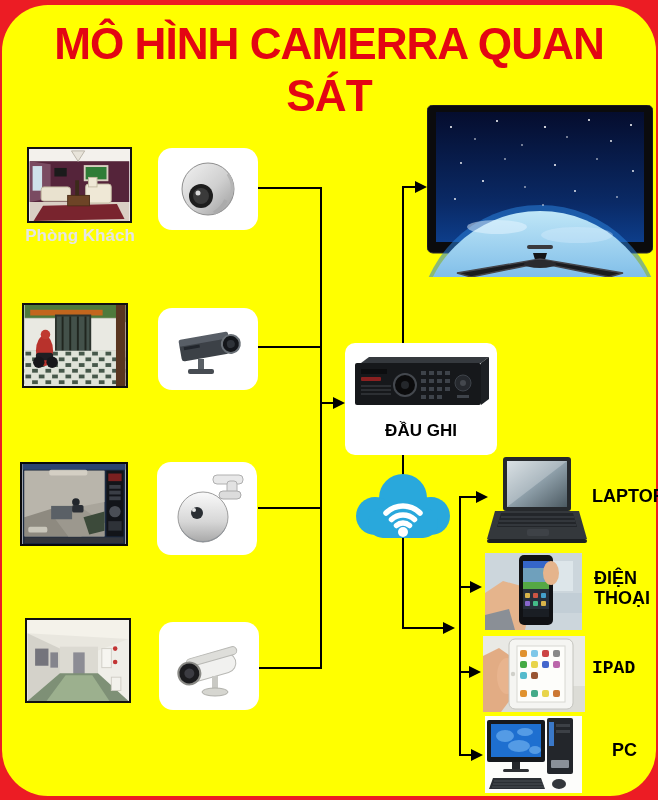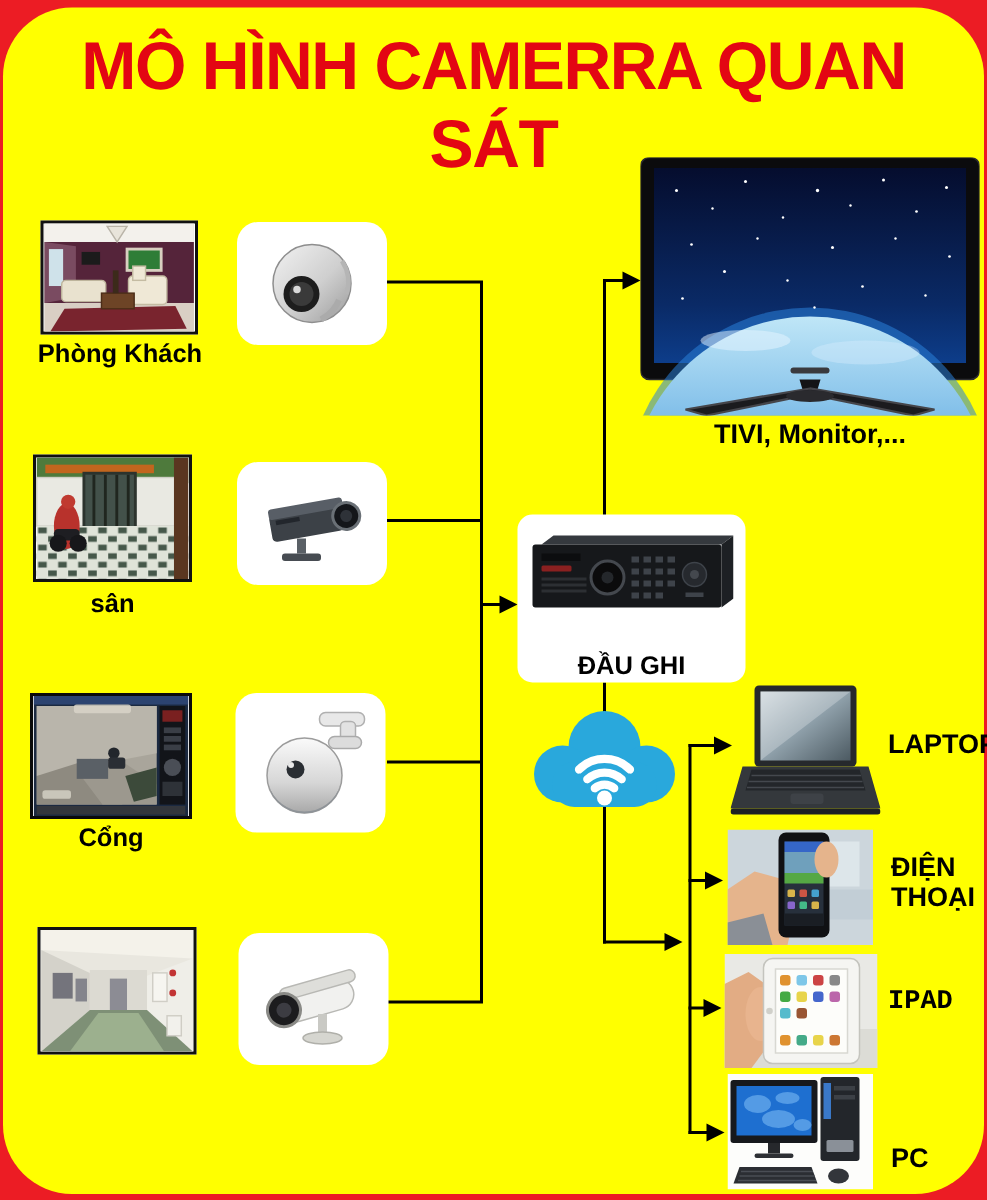--- a/index.html
+++ b/index.html
@@ -11,26 +11,26 @@
          transform:scaleX(.98);margin:0;z-index:4;}
   .line{position:absolute;background:#000;z-index:1;}
   .arr{position:absolute;width:0;height:0;border-top:6px solid transparent;
        border-bottom:6px solid transparent;border-left:12px solid #000;z-index:1;}
   .photo{position:absolute;z-index:2;background:#fff;border:2px solid #111;box-sizing:border-box;}
   .photo svg{display:block;width:100%;height:100%;}
   .cambox{position:absolute;z-index:2;background:#fff;border-radius:14px;
           display:flex;align-items:center;justify-content:center;}
   .cambox svg{display:block;}
   .loclabel{position:absolute;z-index:3;text-align:center;font-weight:bold;
-            font-size:17px;color:#000000;}
+            font-size:17px;color:#e5e5e5;}
   .devlabel{position:absolute;z-index:3;font-weight:bold;font-size:18px;color:#000;line-height:1.12;}
   .dvrbox{position:absolute;left:345px;top:343px;width:152px;height:112px;background:#fff;
           border-radius:10px;z-index:2;display:flex;flex-direction:column;align-items:center;
           justify-content:flex-start;padding-top:8px;box-sizing:border-box;}
-  .dvrlabel{font-weight:bold;font-size:17px;color:#000;margin-top:21px;}
+  .dvrlabel{font-weight:bold;font-size:17px;color:#000;margin-top:8px;}
   .devimg{position:absolute;z-index:2;}
   .devimg svg{display:block;width:100%;height:100%;}
   .cloud{position:absolute;left:350px;top:468px;width:106px;height:92px;z-index:3;}
 </style>
 </head>
 <body>
 
 <div class="canvas">
   <div class="panel"></div>
 
@@ -101,21 +101,20 @@
       <line x1="64" y1="12" x2="64" y2="48" stroke="#20261f" stroke-width="2"></line>
       <polygon points="0,48 106,48 106,85 0,85" fill="url(#tiles)"></polygon>
       <rect x="96" y="0" width="10" height="85" fill="#5a3620"></rect>
       <ellipse cx="21" cy="48" rx="9" ry="16" fill="#b8322c"></ellipse>
       <rect x="12" y="50" width="18" height="8" rx="3" fill="#1e1e22"></rect>
       <circle cx="15" cy="60" r="6" fill="#17171a"></circle>
       <circle cx="29" cy="60" r="6" fill="#17171a"></circle>
       <circle cx="22" cy="31" r="5" fill="#c03a30"></circle>
     </svg>
   </div>
-  <div class="loclabel" style="left:10px;top:393px;width:130px;">sân</div>
 
   <div class="photo" style="left:20px;top:462px;width:108px;height:84px;border-color:#0a0a0a;">
     <svg viewBox="0 0 108 84">
       <rect x="0" y="0" width="108" height="84" fill="#1b2940"></rect>
       <rect x="0" y="0" width="108" height="6" fill="#2c4370"></rect>
       <rect x="2" y="7" width="84" height="69" fill="#a9a59b"></rect>
       <polygon points="2,7 86,7 86,40 2,56" fill="#b9b5ab"></polygon>
       <polygon points="2,56 40,44 62,76 2,76" fill="#8e8a80"></polygon>
       <polygon points="30,52 62,46 86,62 86,76 48,76" fill="#9c988e"></polygon>
       <rect x="30" y="44" width="22" height="14" fill="#5a6066"></rect>
@@ -127,21 +126,20 @@
       <rect x="88" y="7" width="18" height="69" fill="#121419"></rect>
       <rect x="90" y="10" width="14" height="8" fill="#7a2020"></rect>
       <rect x="91" y="22" width="12" height="4" fill="#3a3e46"></rect>
       <rect x="91" y="28" width="12" height="4" fill="#3a3e46"></rect>
       <rect x="91" y="34" width="12" height="4" fill="#3a3e46"></rect>
       <circle cx="97" cy="50" r="6" fill="#4a4e56"></circle>
       <rect x="90" y="60" width="14" height="10" fill="#2e3238"></rect>
       <rect x="2" y="77" width="104" height="6" fill="#33363c"></rect>
     </svg>
   </div>
-  <div class="loclabel" style="left:8px;top:549px;width:132px;">Cổng</div>
 
   <div class="photo" style="left:25px;top:618px;width:106px;height:85px;">
     <svg viewBox="0 0 106 85">
       <rect x="0" y="0" width="106" height="85" fill="#e9e7df"></rect>
       <polygon points="0,0 106,0 106,20 0,14" fill="#f4f2ea"></polygon>
       <polygon points="0,85 0,14 34,30 34,56" fill="#d4d2ca"></polygon>
       <polygon points="106,85 106,20 74,32 74,58" fill="#efeee8"></polygon>
       <rect x="34" y="28" width="40" height="30" fill="#dcdad2"></rect>
       <rect x="48" y="34" width="12" height="24" fill="#8c8c94"></rect>
       <polygon points="0,85 106,85 74,56 34,56" fill="#7e9076"></polygon>
@@ -315,21 +313,20 @@
           <circle cx="190" cy="92" r="0.8"></circle>
         <circle cx="28" cy="94" r="0.9"></circle>
           <circle cx="116" cy="100" r="0.8"></circle>
       </g>
       <rect x="100" y="140" width="26" height="4" rx="2" fill="#3a3a3e"></rect>
       <polygon points="106,148 120,148 117,158 109,158" fill="#141416"></polygon>
       <polygon points="113,154 30,168 44,172 113,158 182,172 196,168" fill="#1b1b1e" stroke="#45454a" stroke-width="1.5"></polygon>
       <ellipse cx="113" cy="159" rx="16" ry="4" fill="#2a2a2e"></ellipse>
     </svg>
   </div>
-  <div class="devlabel" style="left:427px;top:279px;width:226px;text-align:center;">TIVI, Monitor,...</div>
 
   <div class="devimg" style="left:487px;top:455px;width:100px;height:92px;">
     <svg viewBox="0 0 100 92">
       <defs>
         <linearGradient id="lcd" x1="0" y1="0" x2="1" y2="1">
           <stop offset="0" stop-color="#cdd6db"></stop>
             <stop offset="0.5" stop-color="#8fa0aa"></stop>
             <stop offset="1" stop-color="#4c5a62"></stop>
         </linearGradient>
       </defs>
@@ -424,14 +421,14 @@
       <rect x="66" y="44" width="18" height="8" rx="1" fill="#8a9098"></rect>
       <polygon points="8,62 56,62 60,73 4,73" fill="#2b2e33"></polygon>
       <g stroke="#4a4e55" stroke-width="1">
           <line x1="9" y1="65" x2="57" y2="65"></line>
           <line x1="8" y1="68" x2="58" y2="68"></line>
           <line x1="7" y1="71" x2="59" y2="71"></line>
         </g>
       <ellipse cx="74" cy="68" rx="7" ry="5" fill="#33363b"></ellipse>
     </svg>
   </div>
-  <div class="devlabel" style="left:594px;top:740px;margin-top:22px;">PC</div>
+  <div class="devlabel" style="left:612px;top:740px;">PC</div>
 </div>
 
 </body></html>

